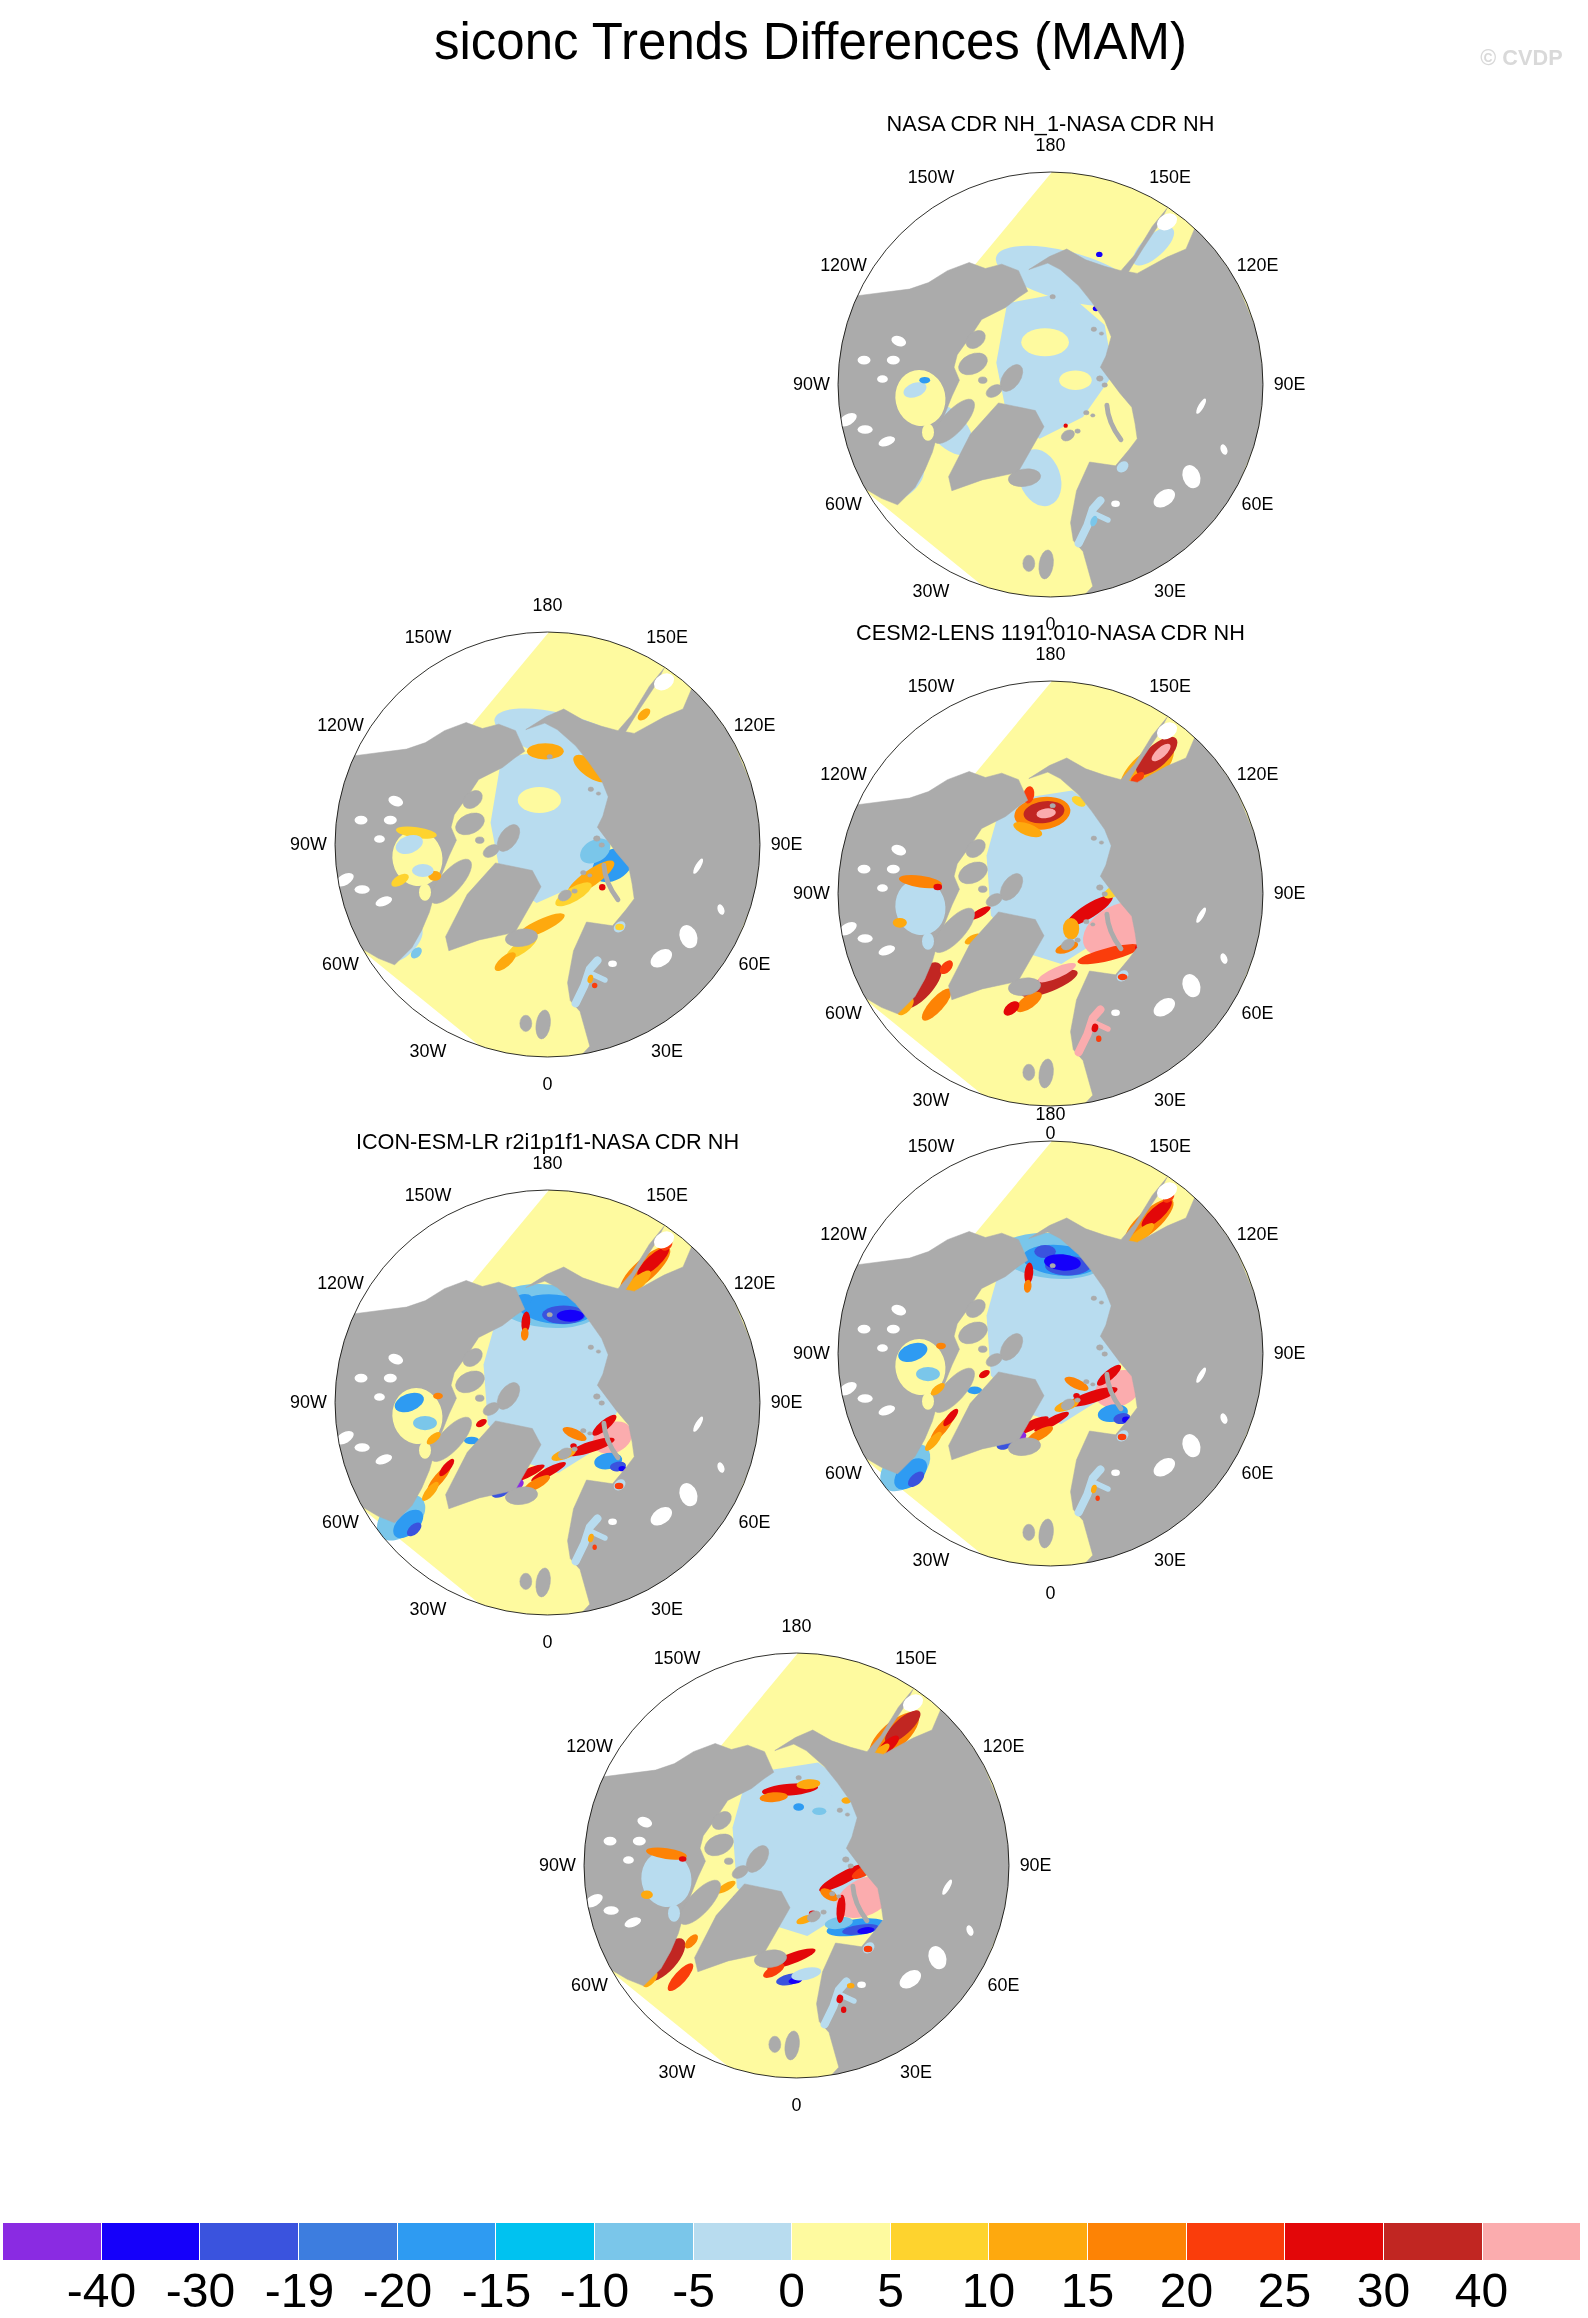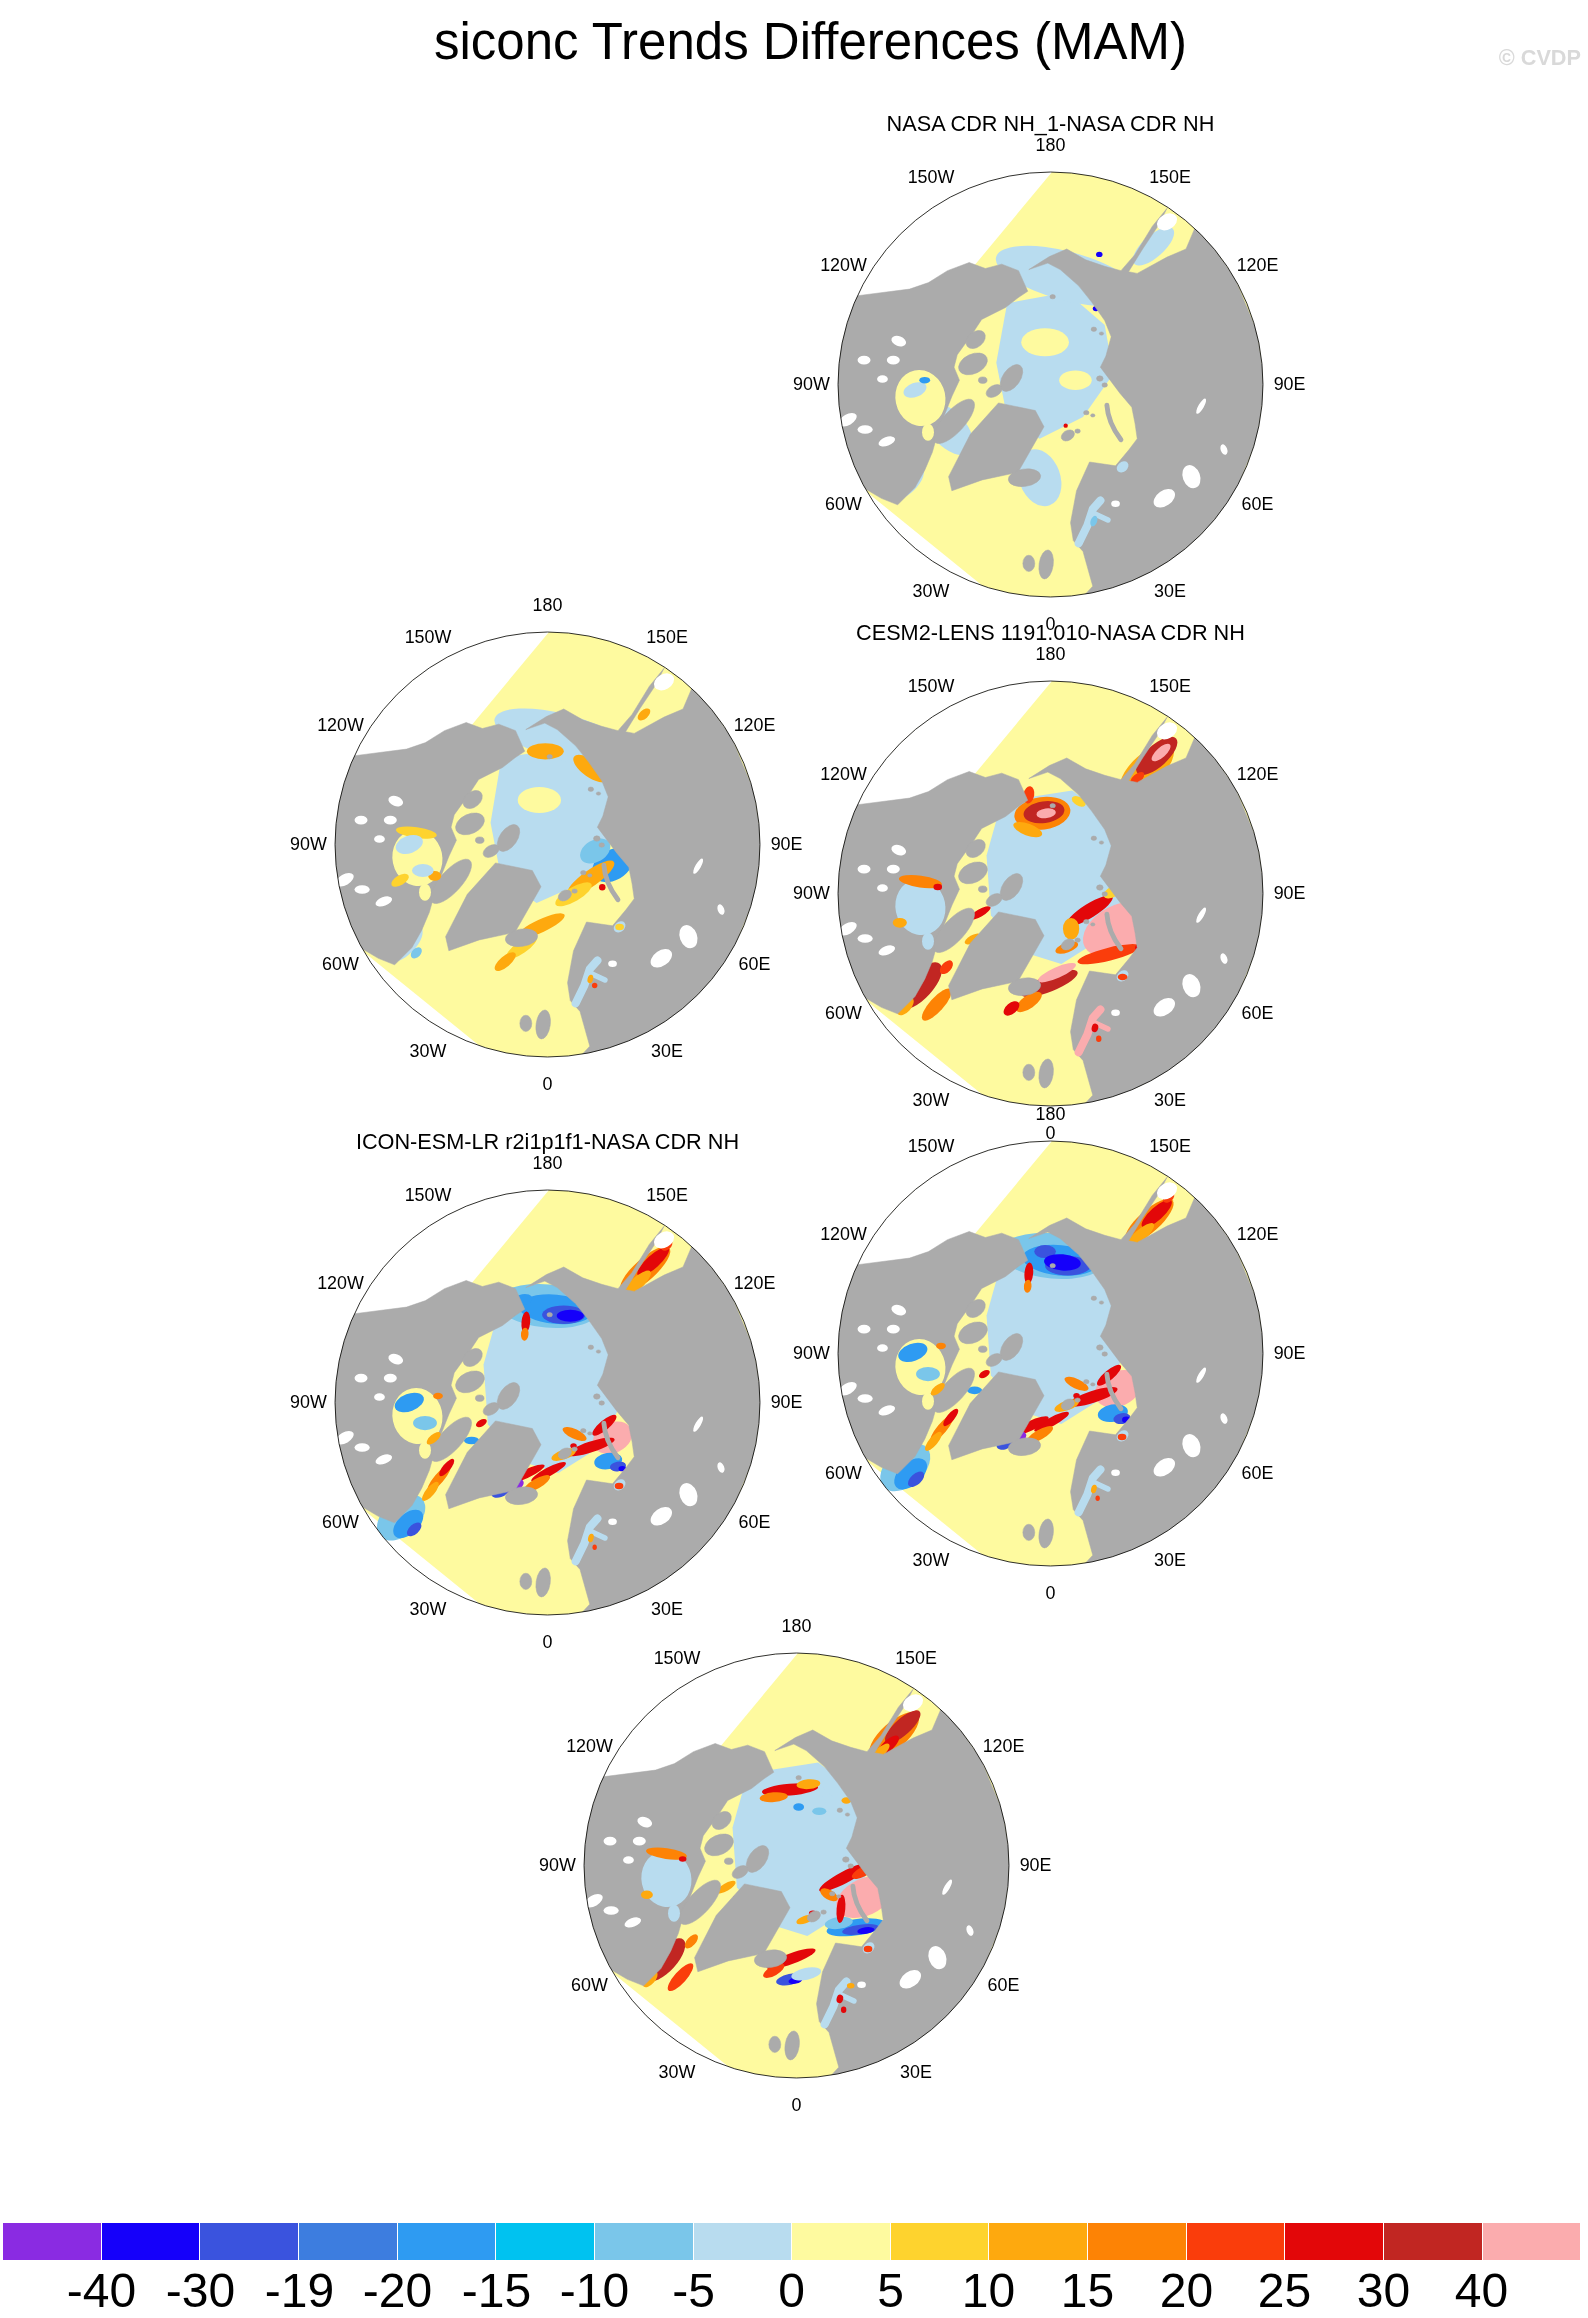--- a/index.html
+++ b/index.html
@@ -5,21 +5,21 @@
   html,body{margin:0;padding:0;}
   body{
     width:1589px;height:2319px;position:relative;background:#ffffff;
     font-family:"Liberation Sans", sans-serif;color:#000;
   }
   .figure-title{
     position:absolute;left:16px;top:12px;width:1589px;text-align:center;
     font-size:51px;font-weight:400;letter-spacing:0px;
   }
   .watermark{
-    position:absolute;left:1462px;top:45px;width:119px;text-align:right;
+    position:absolute;left:1462px;top:45px;width:119px;text-align:center;
     font-size:21.7px;font-weight:bold;color:#d9d9d9;
   }
   .map-panel{position:absolute;width:477px;}
   .map-title{
     width:477px;height:49px;line-height:54px;text-align:center;
     font-size:21.7px;font-weight:400;white-space:nowrap;
   }
   .map-svg{display:block;overflow:visible;}
   .map-svg text{font-family:"Liberation Sans", sans-serif;font-size:33px;fill:#000;}
   #colorbar{

